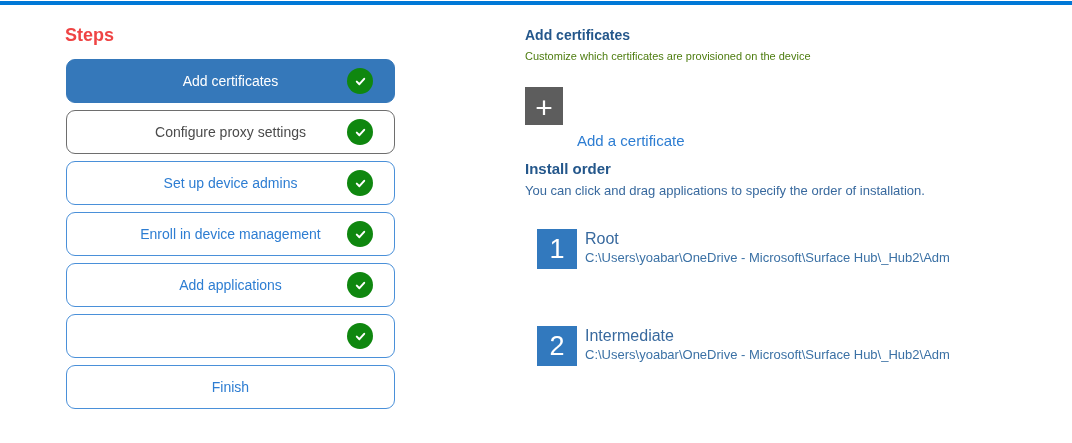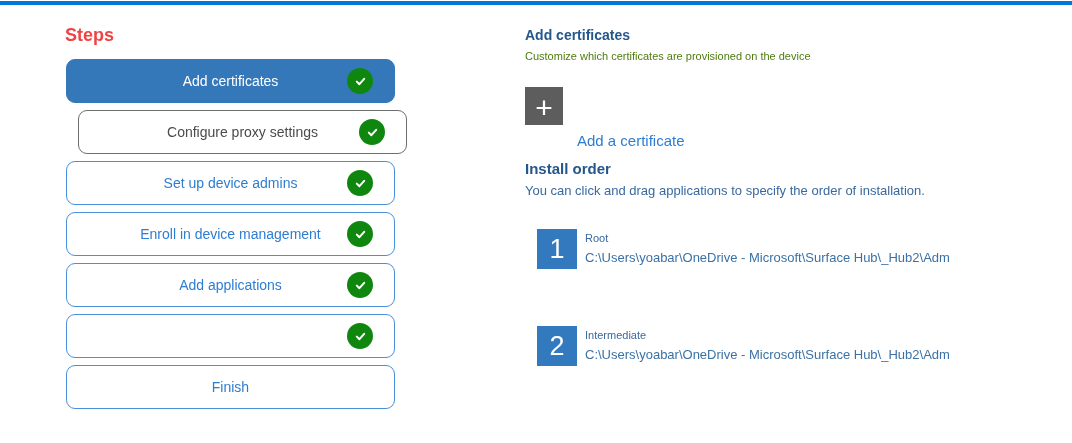--- a/index.html
+++ b/index.html
@@ -16,21 +16,21 @@
   
   .steps-title{left:65px;top:25px;font-size:18px;font-weight:bold;color:#ef4444;}
   .steps-list{left:66px;top:59px;width:329px;}
   .step-btn{
     position:relative;box-sizing:border-box;width:329px;height:44px;margin-bottom:7px;
     border-radius:9px;background:#ffffff;border:1px solid #4A90D9;
     display:flex;align-items:center;justify-content:center;
     font-size:14px;color:#2D7DD2;cursor:pointer;font-family:inherit;padding:0;
   }
   .step-btn.selected{background:#3578BA;border-color:#3578BA;color:#ffffff;}
-  .step-btn.neutral{border-color:#6E6E6E;color:#4B4B4B;margin-left:12px;}
+  .step-btn.neutral{border-color:#6E6E6E;color:#4B4B4B;}
   .check-circle{
     position:absolute;right:21px;top:50%;transform:translateY(-50%);
     width:26px;height:26px;border-radius:50%;background:#0F870F;
     display:flex;align-items:center;justify-content:center;
   }
   .check-circle svg{display:block;}
 
   
   .section-title{left:525px;top:27px;font-size:14px;font-weight:bold;color:#24578B;}
   .section-sub{left:525px;top:50px;font-size:11px;color:#4d7c0f;}
@@ -46,21 +46,21 @@
   .install-sub{left:525px;top:183px;font-size:13px;color:#38699E;}
 
   .install-item{left:537px;display:flex;align-items:flex-start;cursor:grab;}
   .install-item.row1{top:229px;}
   .install-item.row2{top:326px;}
   .num-tile{
     width:40px;height:40px;background:#3279BE;color:#ffffff;flex:0 0 40px;
     font-size:27px;font-weight:300;display:flex;align-items:center;justify-content:center;
   }
   .item-text{margin-left:8px;padding-top:0px;}
-  .item-name{font-size:11px;color:#38699E;line-height:19px;white-space:nowrap;}
+  .item-name{font-size:16px;color:#38699E;line-height:19px;white-space:nowrap;}
   .item-path{font-size:13px;color:#3B71A5;line-height:19px;white-space:nowrap;}
 </style>
 </head>
 <body>
 
 <div class="abs top-bar"></div>
 
 <div class="abs steps-title">Steps</div>
 
 <div class="abs steps-list">

